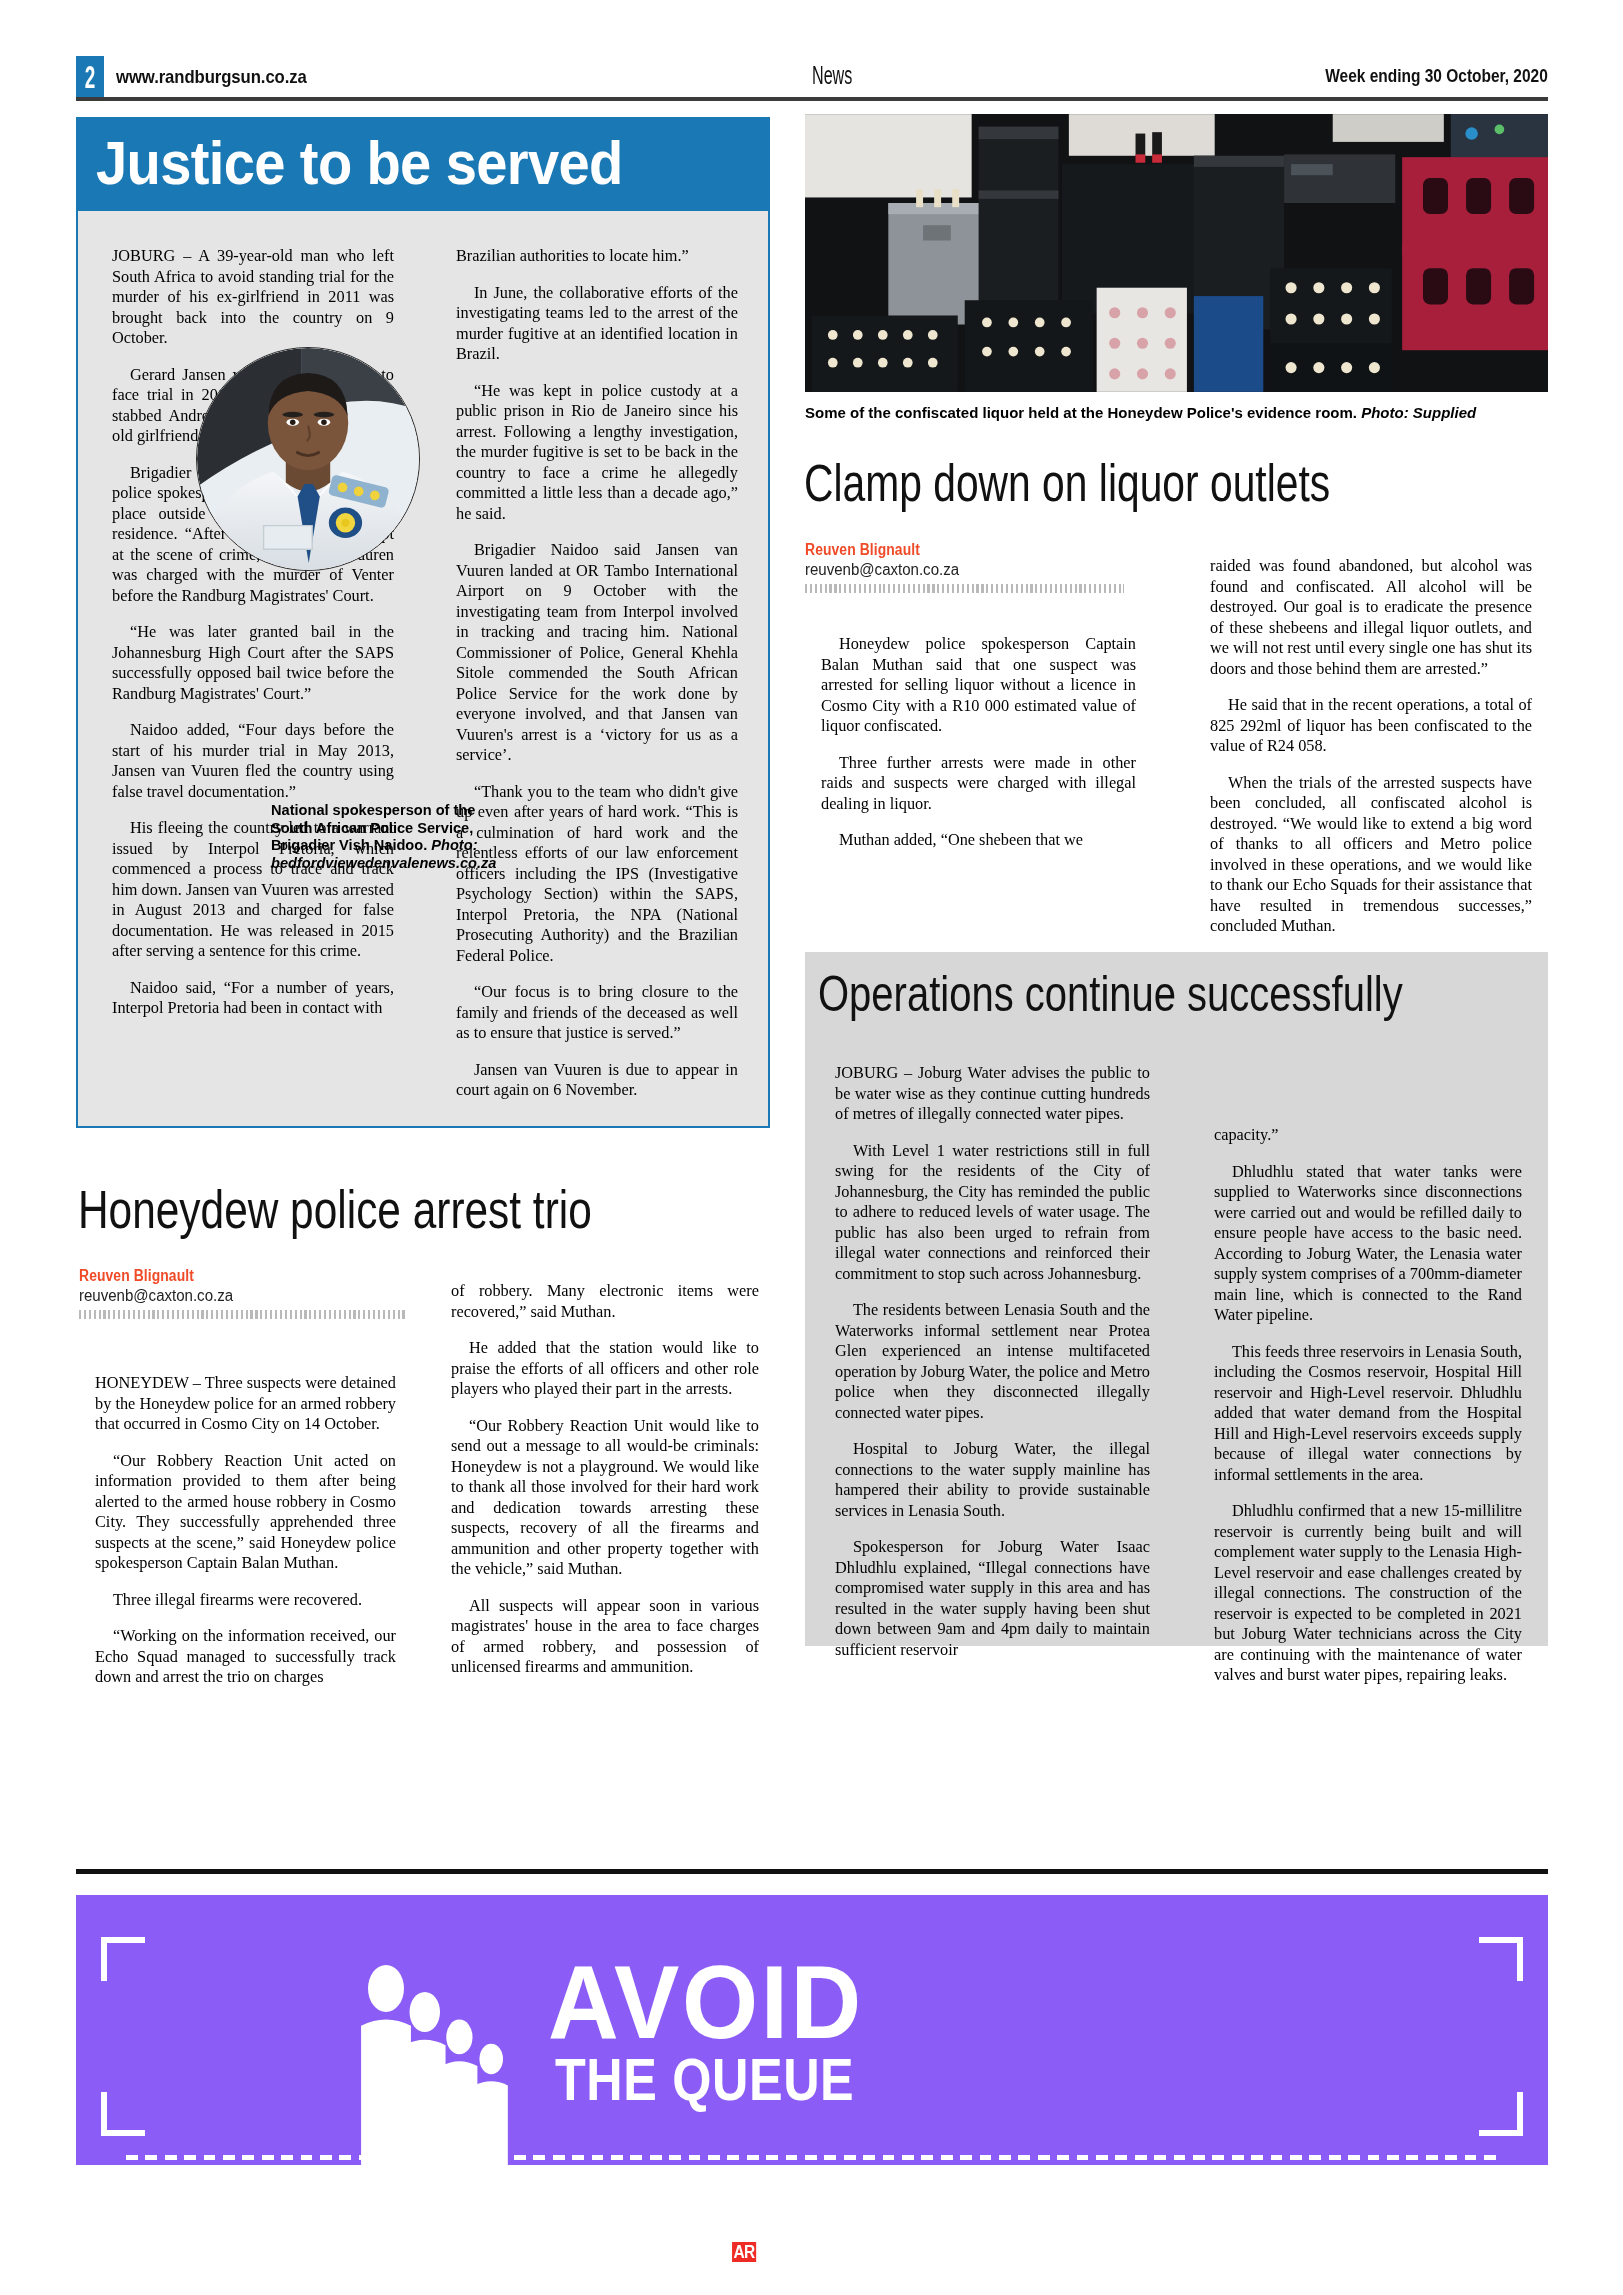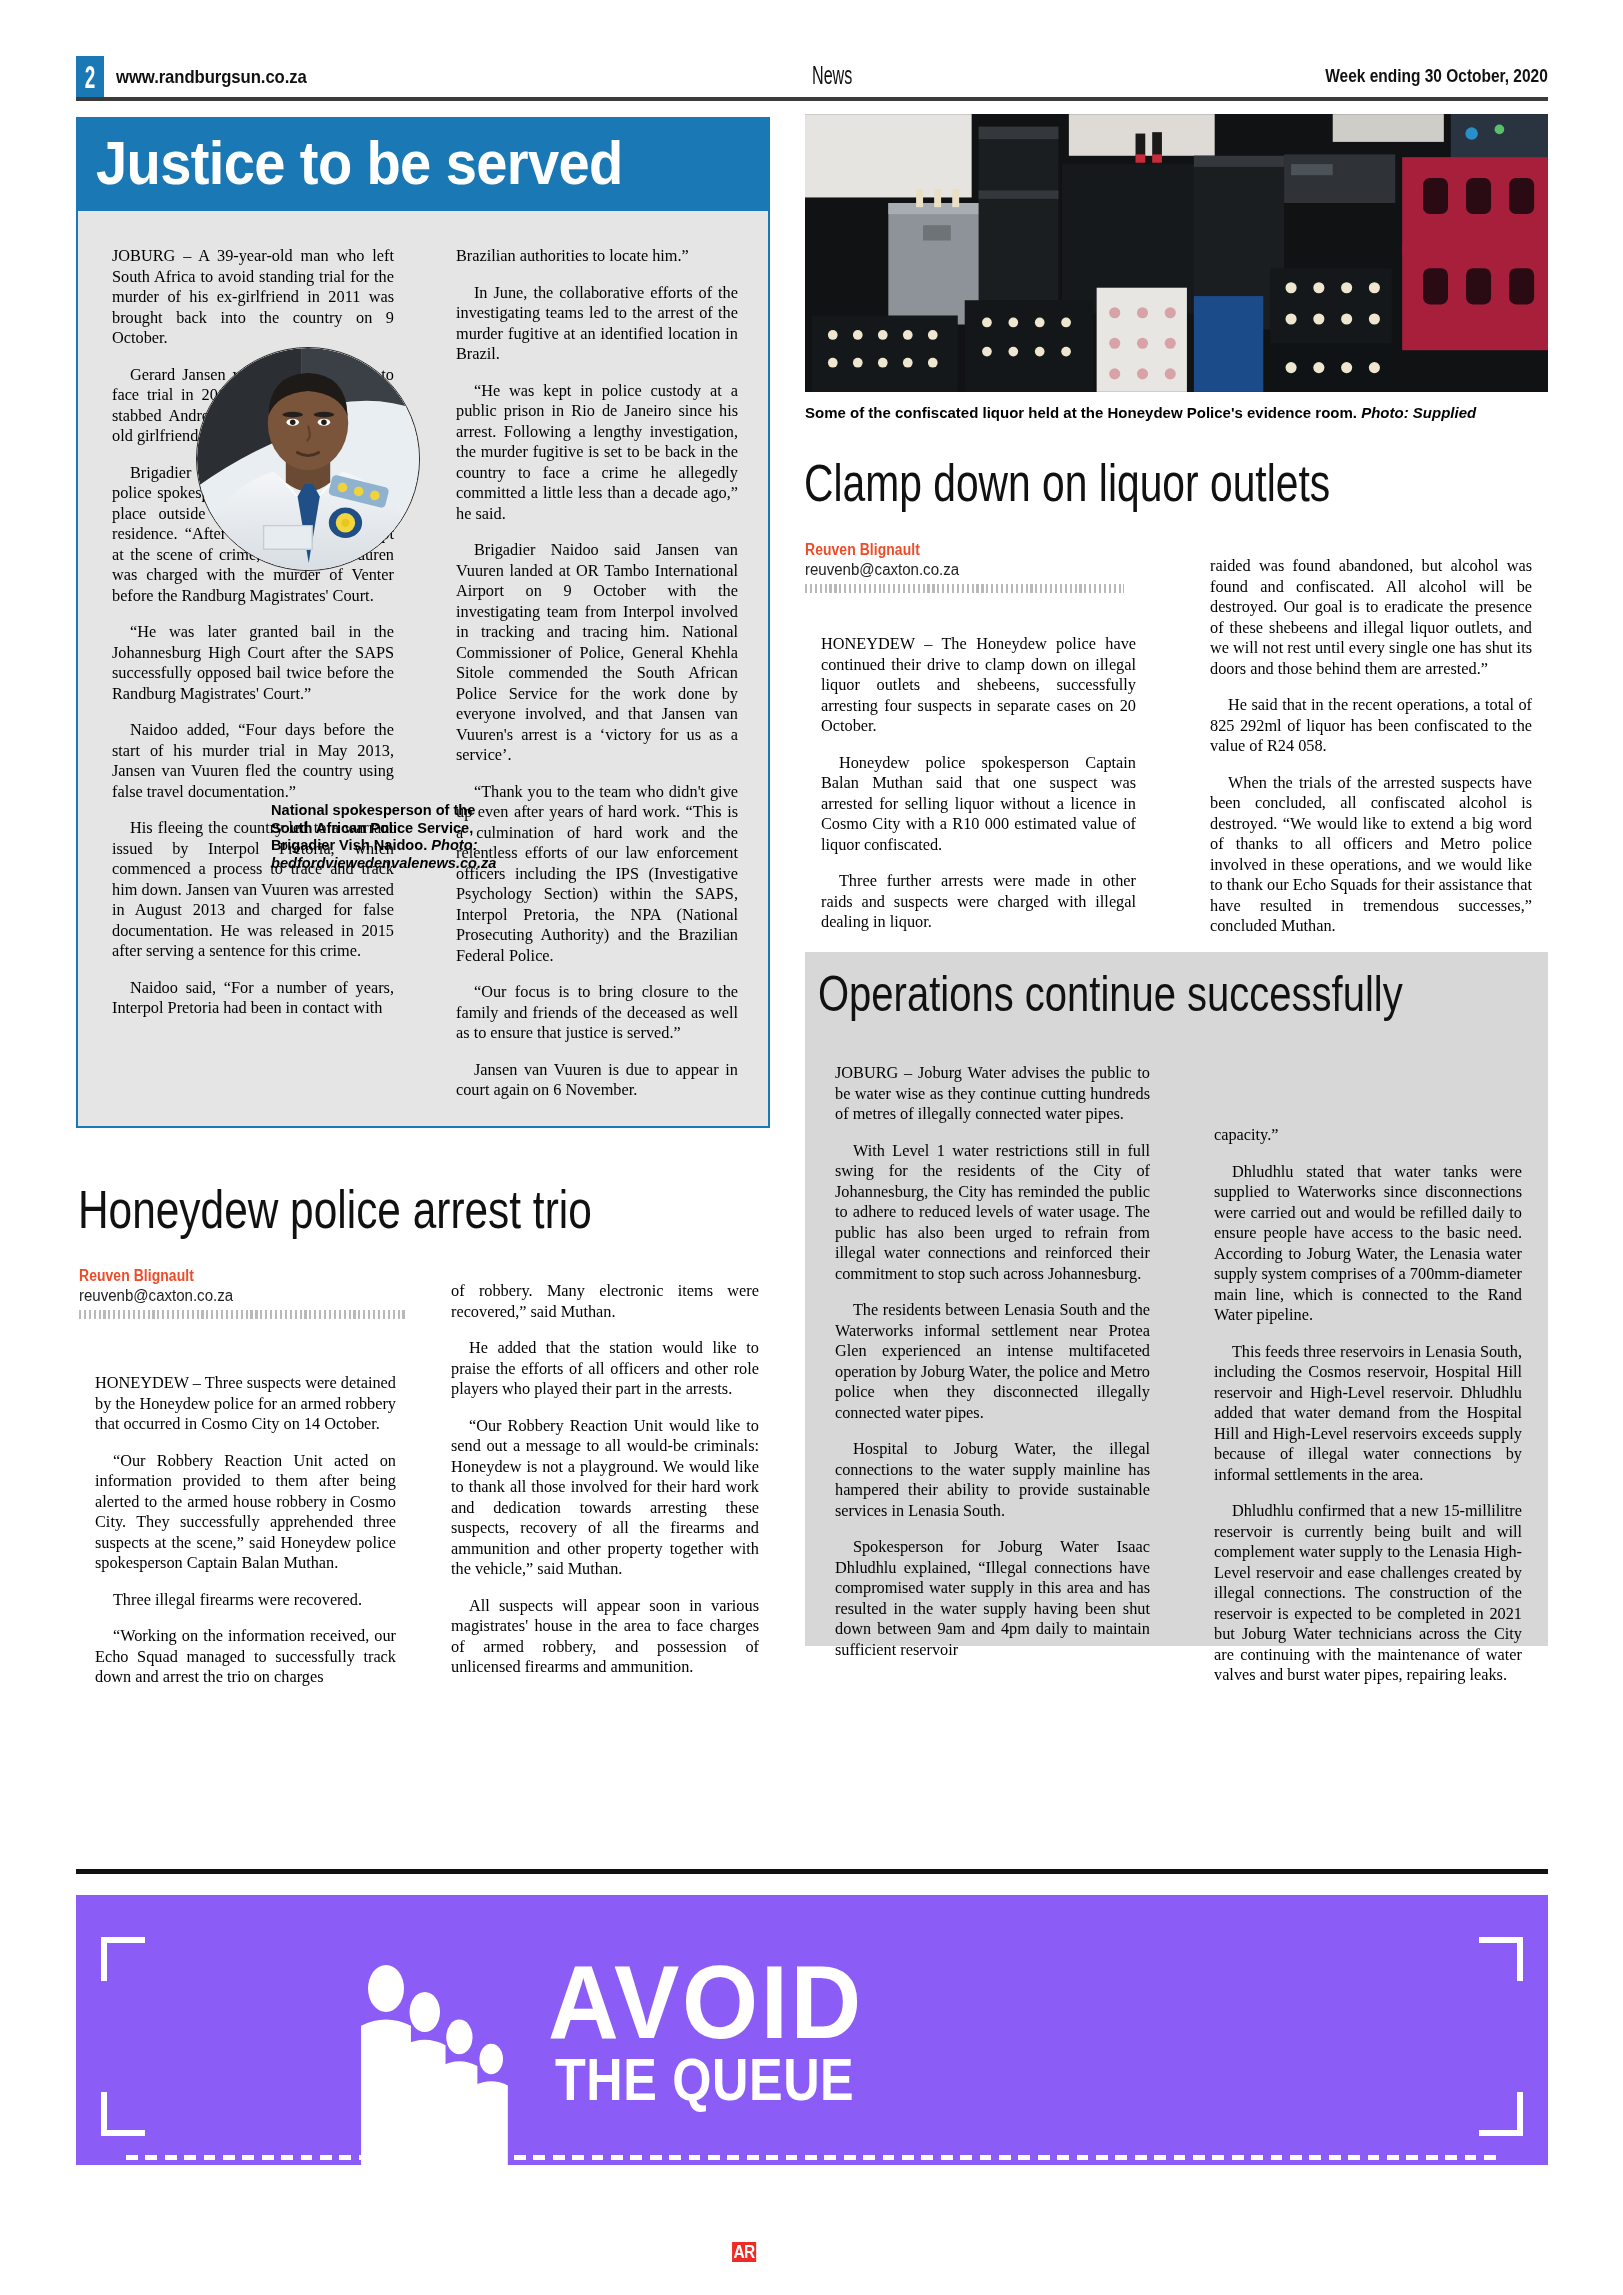--- a/index.html
+++ b/index.html
@@ -396,21 +396,20 @@
 
   <div class="clamp-head">Clamp down on liquor outlets</div>
 
   <div class="clamp-byline">
     <span class="byline-name">Reuven Blignault</span>
     <span class="byline-mail">reuvenb@caxton.co.za</span>
     <div class="byline-rule"></div>
   </div>
 
   <div class="clamp-body-l body-txt">
-    <p class="first">HONEYDEW – The Honeydew police have continued their drive to clamp down on illegal liquor outlets and shebeens, successfully arresting four suspects in separate cases on 20 October.</p>
     <p>Honeydew police spokesperson Captain Balan Muthan said that one suspect was arrested for selling liquor without a licence in Cosmo City with a R10 000 estimated value of liquor confiscated.</p>
     <p>Three further arrests were made in other raids and suspects were charged with illegal dealing in liquor.</p>
     <p>Muthan added, “One shebeen that we</p>
   </div>
 
   <div class="clamp-body-r body-txt">
     <p class="first">raided was found abandoned, but alcohol was found and confiscated. All alcohol will be destroyed. Our goal is to eradicate the presence of these shebeens and illegal liquor outlets, and we will not rest until every single one has shut its doors and those behind them are arrested.”</p>
     <p>He said that in the recent operations, a total of 825 292ml of liquor has been confiscated to the value of R24 058.</p>
     <p>When the trials of the arrested suspects have been concluded, all confiscated alcohol is destroyed. “We would like to extend a big word of thanks to all officers and Metro police involved in these operations, and we would like to thank our Echo Squads for their assistance that have resulted in tremendous successes,” concluded Muthan.</p>
   </div>

